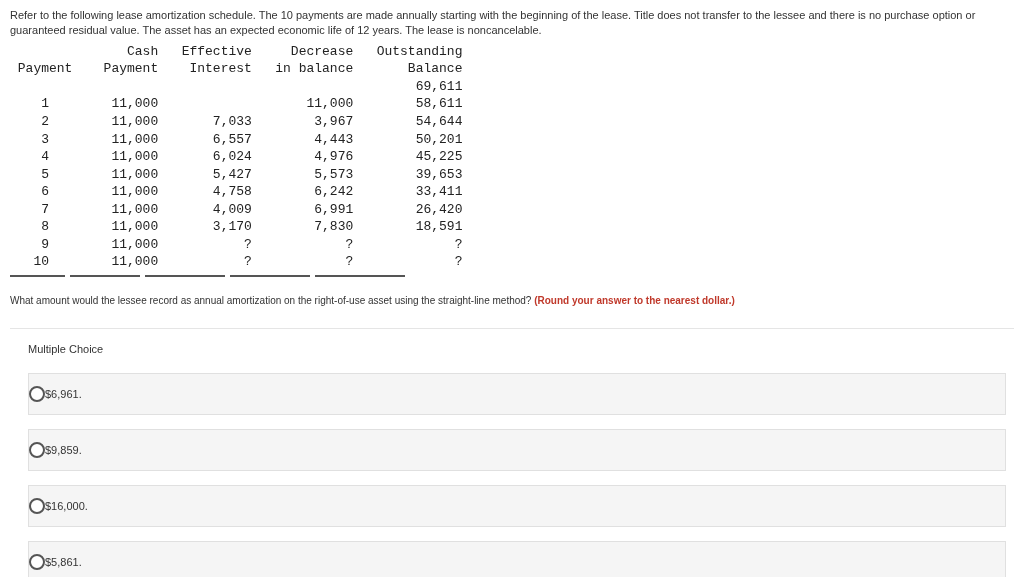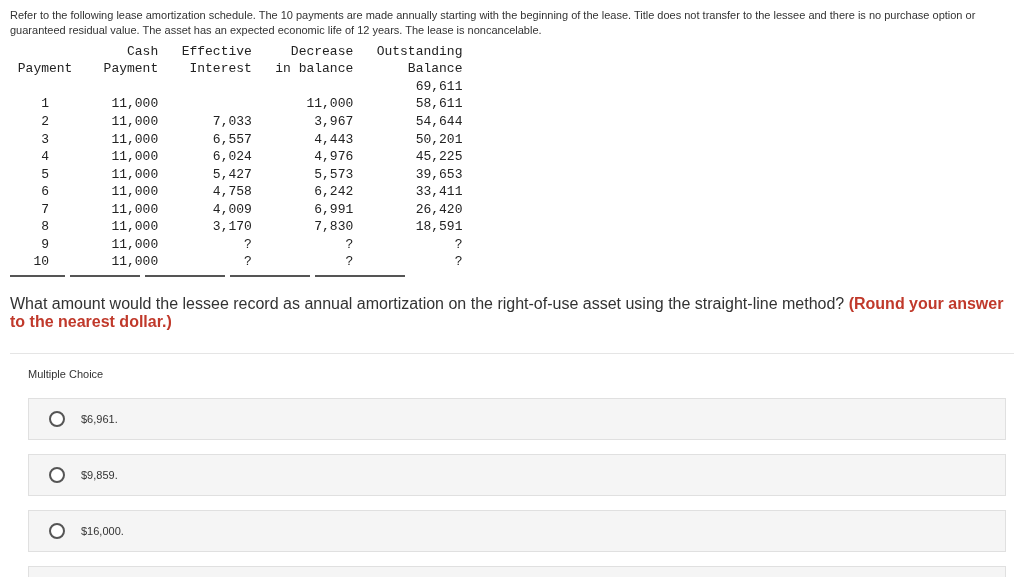--- a/index.html
+++ b/index.html
@@ -30,43 +30,42 @@
     width: 400px;
     background: linear-gradient(to right,
       #555 0, #555 55px, transparent 55px, transparent 60px,
       #555 60px, #555 130px, transparent 130px, transparent 135px,
       #555 135px, #555 215px, transparent 215px, transparent 220px,
       #555 220px, #555 300px, transparent 300px, transparent 305px,
       #555 305px, #555 395px, transparent 395px);
     margin-bottom: 18px;
   }
   .question {
-    font-size: 16px;
+    font-size: 10px;
     margin-bottom: 22px;
   }
   .question .round {
     color: #c0392b;
     font-weight: bold;
   }
   .mc-wrap {
     border-top: 1px solid #e5e5e5;
     padding: 14px 8px 0 18px;
   }
   .mc-label {
     font-size: 11px;
     margin-bottom: 18px;
   }
   .choice {
     background: #f5f5f5;
     border: 1px solid #e0e0e0;
-    padding: 12px 20px;
+    padding: 12px 0;
     margin-bottom: 14px;
     display: flex;
     align-items: center;
-    gap: 16px;
   }
   .radio {
     width: 16px;
     height: 16px;
     border: 2px solid #555;
     border-radius: 50%;
     flex: 0 0 auto;
     box-sizing: border-box;
     background: #fff;
   }

